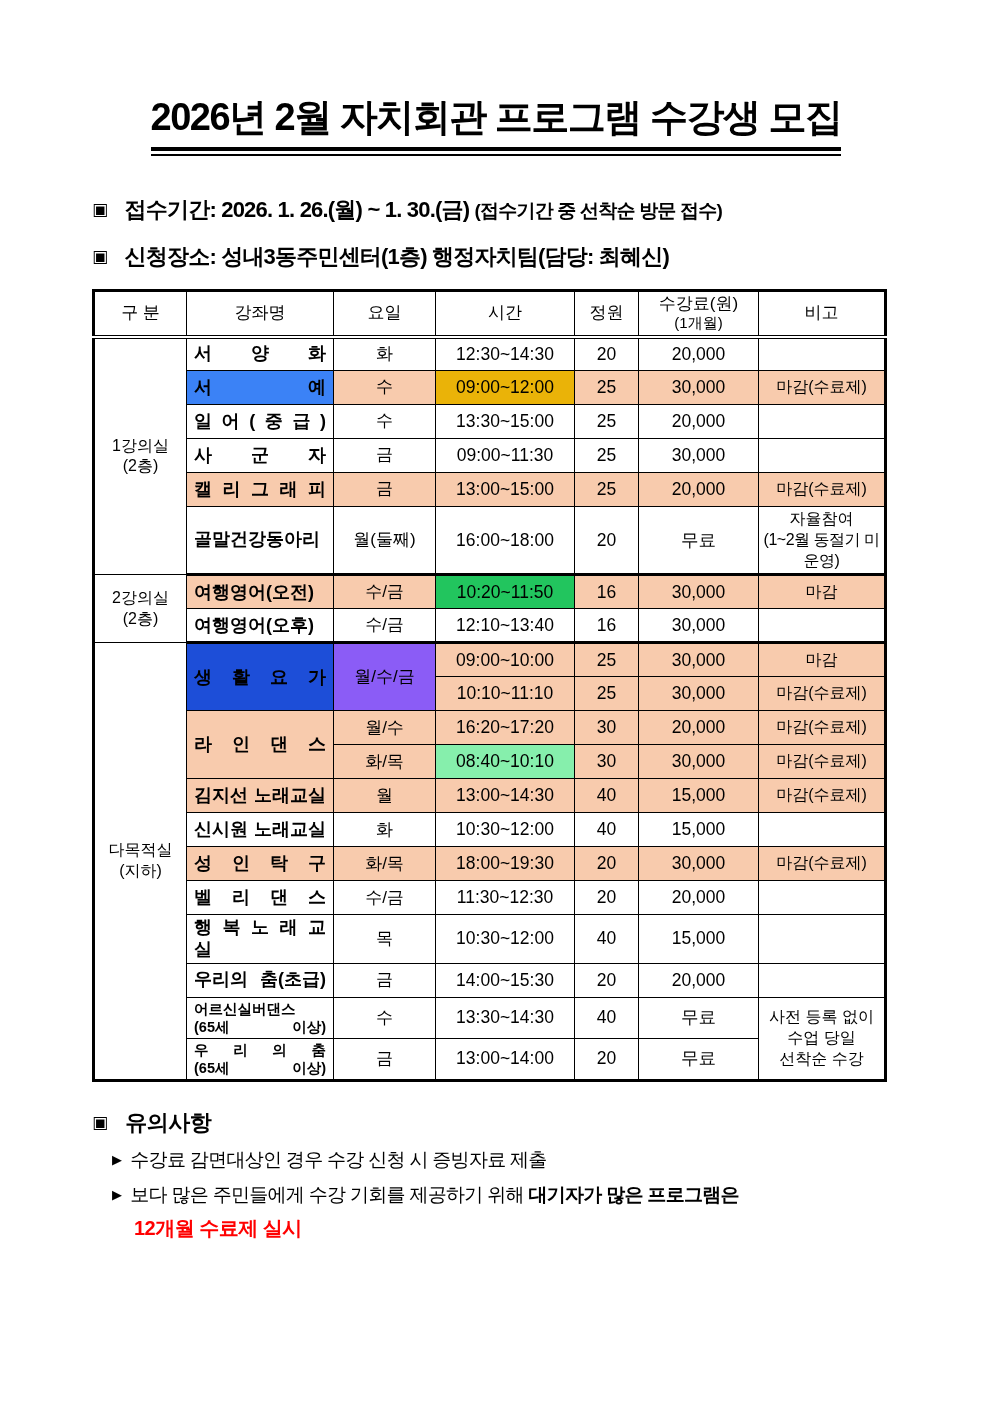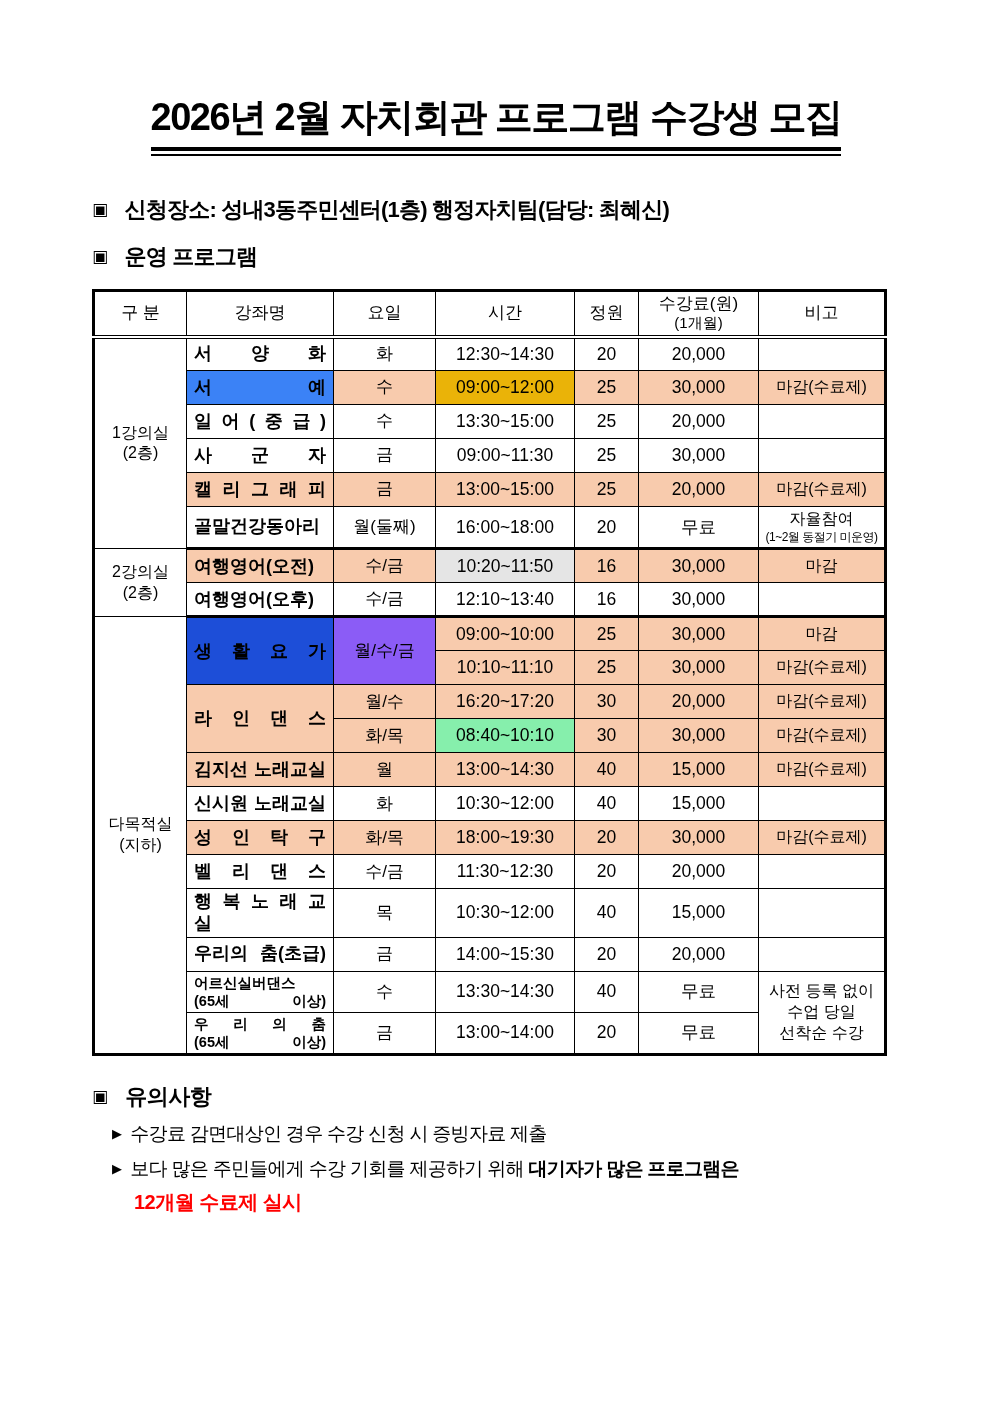--- a/index.html
+++ b/index.html
@@ -50,21 +50,21 @@
   td.name {
     font-weight: bold; font-size: 18px; padding: 2px 7px;
     text-align: justify; text-align-last: justify;
   }
   td.name div { text-align: justify; text-align-last: justify; }
   td.name.two-line { font-size: 14.5px; line-height: 1.25; }
   td.day { font-size: 17px; }
   td.time { font-size: 17.5px; }
   td.capacity, td.fee { font-size: 17.5px; }
   td.note { font-size: 16px; line-height: 1.3; }
-  td.note .sub { font-size: 12px; letter-spacing: -0.5px; }
+  td.note .sub { font-size: 16px; letter-spacing: -0.5px; }
 
   
   .notice { margin: 26px 0 0 92px; }
   .notice-title { font-size: 22px; font-weight: bold; letter-spacing: -0.5px; }
   .notice-items { margin-top: 8px; }
   .notice-item { font-size: 19px; letter-spacing: -0.7px; margin: 9px 0 0 20px; white-space: nowrap; }
   .tri-bullet { font-size: 13px; margin-right: 9px; vertical-align: 2px; }
   .notice-item .small { font-size: 17px; }
   .notice-item .strong { font-weight: bold; }
   .red-line { color: #FF0000; font-weight: bold; font-size: 20px; letter-spacing: -0.5px; margin: 7px 0 0 42px; }
@@ -75,26 +75,28 @@
 
 <div class="page">
 
   <h1 class="title-wrap">
     <span class="title-text">2026년 2월 자치회관 프로그램 수강생 모집</span>
   </h1>
 
   <div class="info">
     <div class="info-line">
       <span class="sq-bullet">▣</span>
-      <span>신청장소:</span>
-      <span>성내3동주민센터(1층) 행정자치팀(담당: 최혜신)</span>
+      <span>접수기간:</span>
+      <span>2026. 1. 26.(월) ~ 1. 30.(금)</span>
+      <span class="info-note">(접수기간 중 선착순 방문 접수)</span>
     </div>
     <div class="info-line">
       <span class="sq-bullet">▣</span>
-      <span>운영 프로그램</span>
+      <span>신청장소:</span>
+      <span>성내3동주민센터(1층) 행정자치팀(담당: 최혜신)</span>
     </div>
   </div>
 
   <table class="program-table">
     <colgroup>
       <col style="width:93px">
         <col style="width:147px">
         <col style="width:102px">
       <col style="width:139px">
         <col style="width:64px">
@@ -165,21 +167,21 @@
           <td class="fee">무료</td>
           <td class="note">자율참여<div class="sub">(1~2월 동절기 미운영)</div></td>
         </tr>
         <tr>
           <td class="group two-line" rowspan="2">
             <div>2강의실</div>
             <div>(2층)</div>
           </td>
           <td class="name hl" style="background: rgb(248, 203, 173);">여행영어(오전)</td>
           <td class="day hl" style="background: rgb(248, 203, 173);">수/금</td>
-          <td class="time hl" style="background: #e5e5e5;">10:20~11:50</td>
+          <td class="time hl" style="background: #22c55e;">10:20~11:50</td>
           <td class="capacity hl" style="background: rgb(248, 203, 173);">16</td>
           <td class="fee hl" style="background: rgb(248, 203, 173);">30,000</td>
           <td class="note hl" style="background: rgb(248, 203, 173);">마감</td>
         </tr>
         <tr class="section-end">
           <td class="name">여행영어(오후)</td>
           <td class="day">수/금</td>
           <td class="time">12:10~13:40</td>
           <td class="capacity">16</td>
           <td class="fee">30,000</td>

